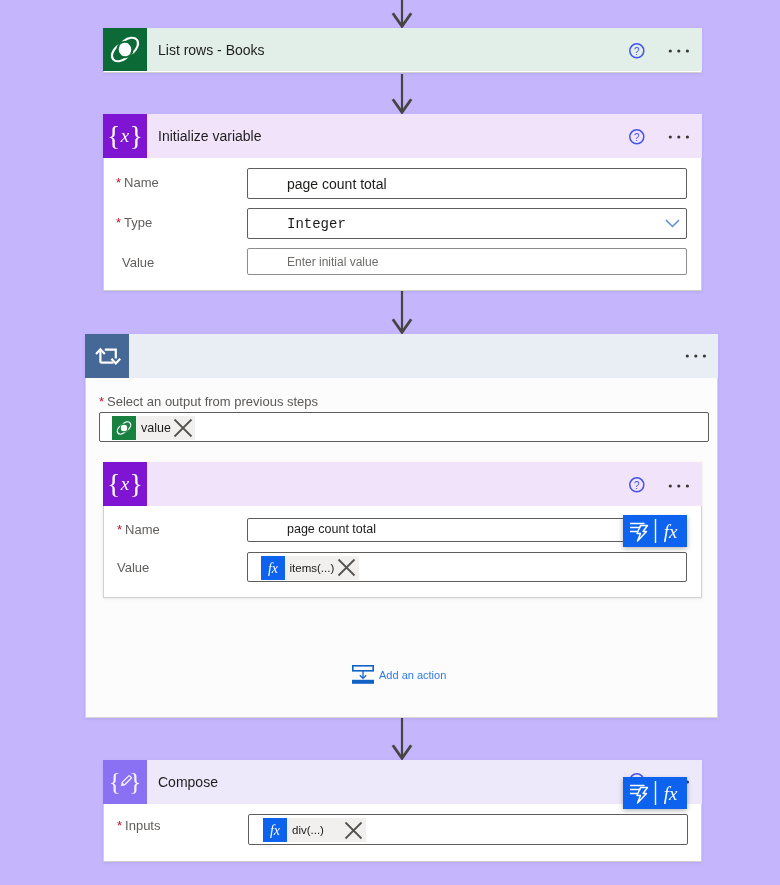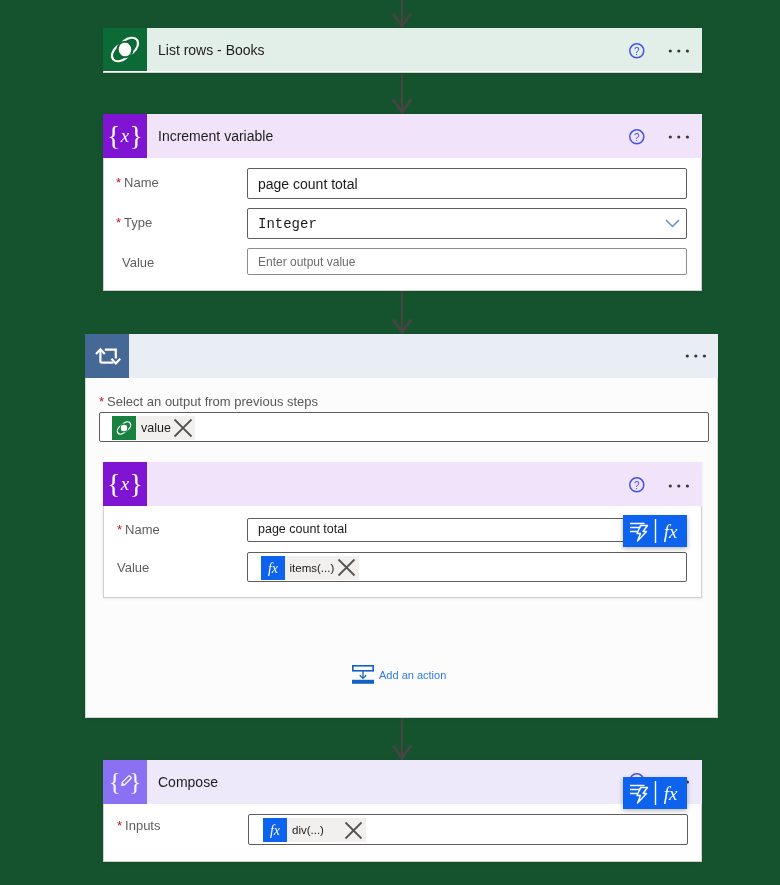--- a/index.html
+++ b/index.html
@@ -1,24 +1,24 @@
 <!DOCTYPE html>
 <html><head>
 <meta charset="utf-8">
 <style>
   html,body{margin:0;padding:0;}
-  .page{position:relative;width:780px;height:885px;background:#14532d;font-family:"Liberation Sans",sans-serif;overflow:hidden;}
+  .page{position:relative;width:780px;height:885px;background:#c4b5fd;font-family:"Liberation Sans",sans-serif;overflow:hidden;}
   .card{position:absolute;background:#fff;border:1px solid #d2d0ce;box-sizing:border-box;box-shadow:0 1px 3px rgba(0,0,0,.08);}
   .hdr{position:absolute;left:-1px;top:-1px;right:-1px;height:44px;}
   .ic{position:absolute;left:-1px;top:-1px;width:44px;height:44px;}
   .title{position:absolute;top:-1px;height:44px;line-height:44px;font-size:14px;color:#1f1e1d;white-space:nowrap;}
   .lbl{position:absolute;font-size:13px;color:#605e5c;white-space:nowrap;}
   .ast{color:#c50f1f;margin-right:3px;}
   .tbox{position:absolute;background:#fff;border:1px solid #605e5c;border-radius:2px;box-sizing:border-box;}
-  .intext{position:absolute;font-size:14px;color:#1b1a19;white-space:nowrap;}
+  .intext{position:absolute;font-size:14px;color:#1b1a19;white-space:nowrap;margin-left:29px;}
   .dots{position:absolute;}
   .bluebtn{position:absolute;width:64px;height:32px;background:#0d63ee;box-shadow:0 1.6px 5px rgba(0,0,0,.3);z-index:5;}
   .token{position:absolute;background:#f1f0ee;display:flex;align-items:center;}
 </style>
 </head>
 <body>
 <div class="page">
 
   <svg style="position:absolute;left:390.5px;top:0" width="22" height="28">
     <line x1="11" y1="0" x2="11" y2="24" stroke="#474543" stroke-width="2.2"></line>
@@ -67,42 +67,42 @@
 
   <div class="card" style="left:103px;top:114px;width:599px;height:177px;">
     <div class="hdr" style="background:#f0e3fa;"></div>
     <div class="ic" style="background:#7f15d2;">
       <svg width="44" height="44">
         <text x="10.8" y="30.8" text-anchor="middle" font-family="Liberation Serif" font-size="28" fill="#fff">{</text>
         <text x="33.2" y="30.8" text-anchor="middle" font-family="Liberation Serif" font-size="28" fill="#fff">}</text>
         <text x="22" y="28.2" text-anchor="middle" font-family="Liberation Serif" font-style="italic" font-size="19" fill="#fff">x</text>
       </svg>
     </div>
-    <div class="title" style="left:54px;">Increment variable</div>
+    <div class="title" style="left:54px;">Initialize variable</div>
     <svg style="position:absolute;left:524px;top:12.5px" width="18" height="18">
       <circle cx="8.8" cy="8.8" r="7" fill="none" stroke="#4453e9" stroke-width="1.5"></circle>
       <text x="8.8" y="12.6" text-anchor="middle" font-size="10" fill="#4453e9" font-family="Liberation Sans">?</text>
     </svg>
     <svg class="dots" style="left:562px;top:16px" width="28" height="12">
       <circle cx="4.3" cy="6" r="1.6" fill="#3a3835"></circle>
         <circle cx="12.8" cy="6" r="1.6" fill="#3a3835"></circle>
         <circle cx="21.4" cy="6" r="1.6" fill="#3a3835"></circle>
     </svg>
     <div class="lbl" style="left:12px;top:60px;"><span class="ast">*</span>Name</div>
     <div class="tbox" style="left:143px;top:53px;width:440px;height:31px;"></div>
     <div class="intext" style="left:154px;top:61px;">page count total</div>
     <div class="lbl" style="left:12px;top:100px;"><span class="ast">*</span>Type</div>
     <div class="tbox" style="left:143px;top:93px;width:440px;height:31px;"></div>
     <div class="intext" style="left:154px;top:101px;font-family:Liberation Mono, monospace;">Integer</div>
     <svg style="position:absolute;left:561px;top:104px" width="15" height="9">
       <polyline points="1,1 7.5,7.5 14,1" fill="none" stroke="#5a8fd6" stroke-width="1.5"></polyline>
     </svg>
     <div class="lbl" style="left:18px;top:140px;">Value</div>
     <div class="tbox" style="left:143px;top:133px;width:440px;height:27px;border-color:#8f8d8b;"></div>
-    <div class="intext" style="left:154px;top:140px;font-size:12px;color:#6e6c6a;">Enter output value</div>
+    <div class="intext" style="left:154px;top:140px;font-size:12px;color:#6e6c6a;">Enter initial value</div>
   </div>
 
   <div class="card" style="left:85px;top:334px;width:633px;height:384px;background:#fcfcfc;border-color:#d8d6d4;">
     <div class="hdr" style="background:#e9edf4;"></div>
     <div class="ic" style="background:#456896;">
       <svg width="44" height="44" fill="none" stroke="#fff" stroke-width="2.2">
         <path d="M 15.4,28.6 L 15.4,16"></path>
         <polyline points="11,20 15.4,15.3 19.8,20"></polyline>
         <path d="M 19.8,15.7 L 30.8,15.7 L 30.8,24.4"></path>
         <polyline points="26.4,24.7 30.8,29.4 35.2,24.7"></polyline>

